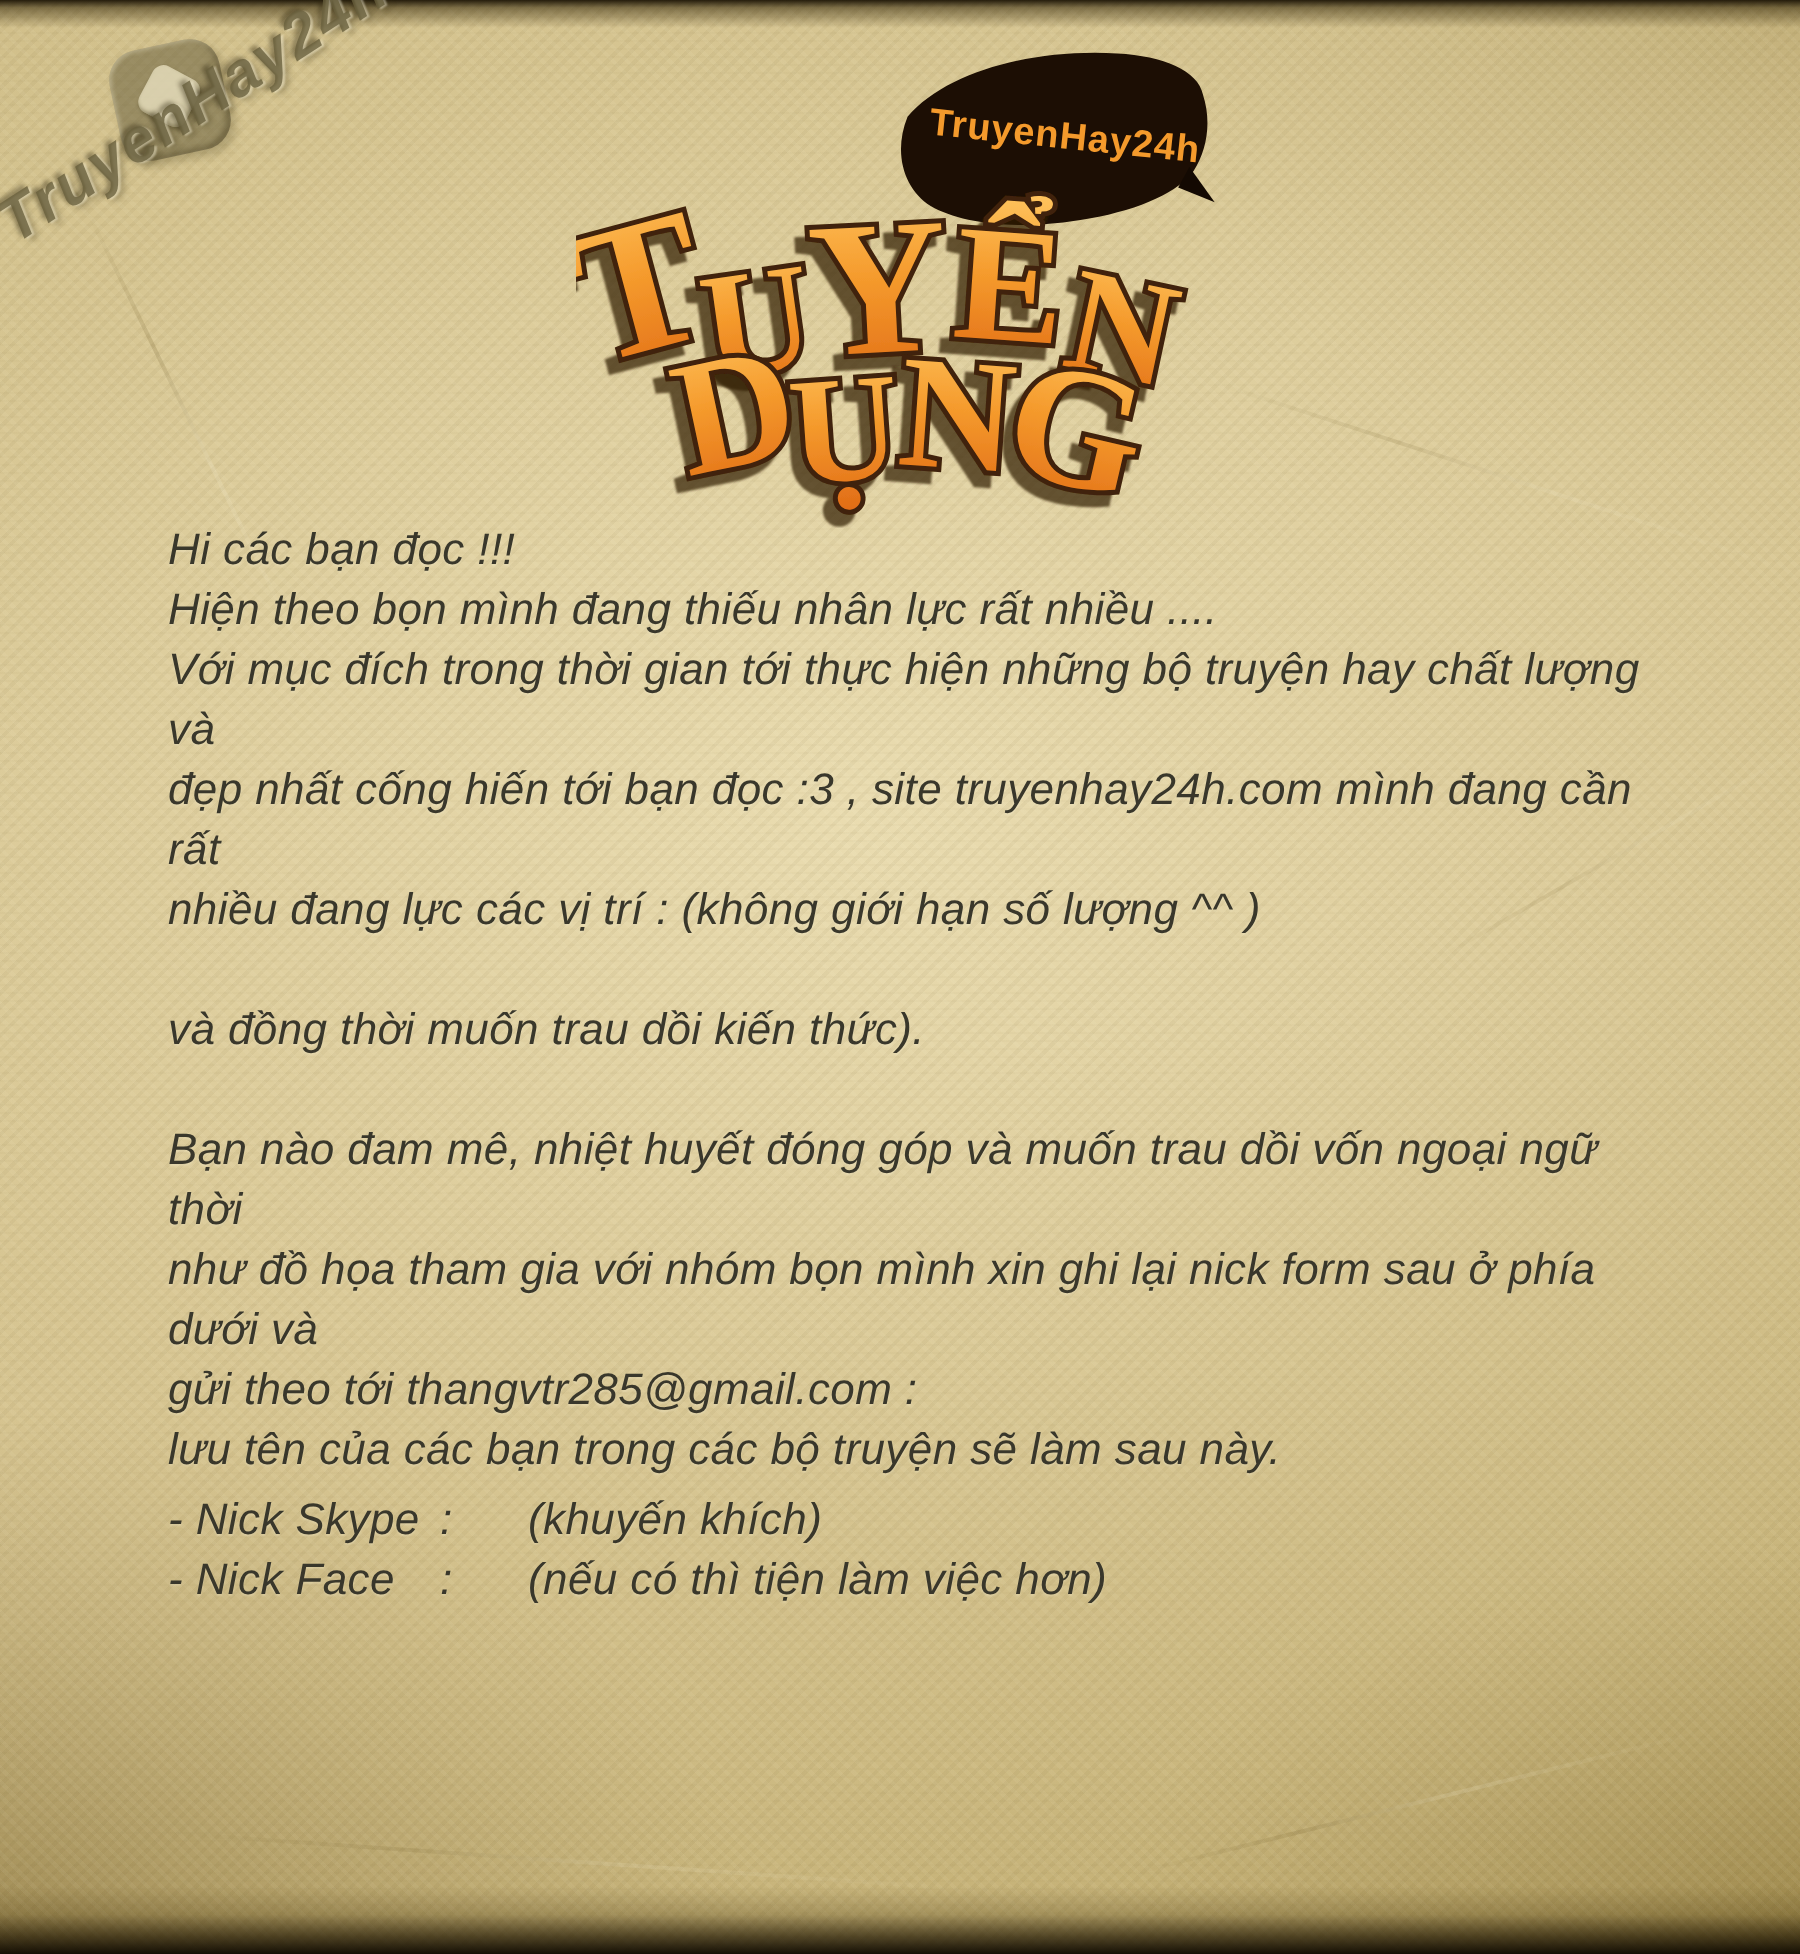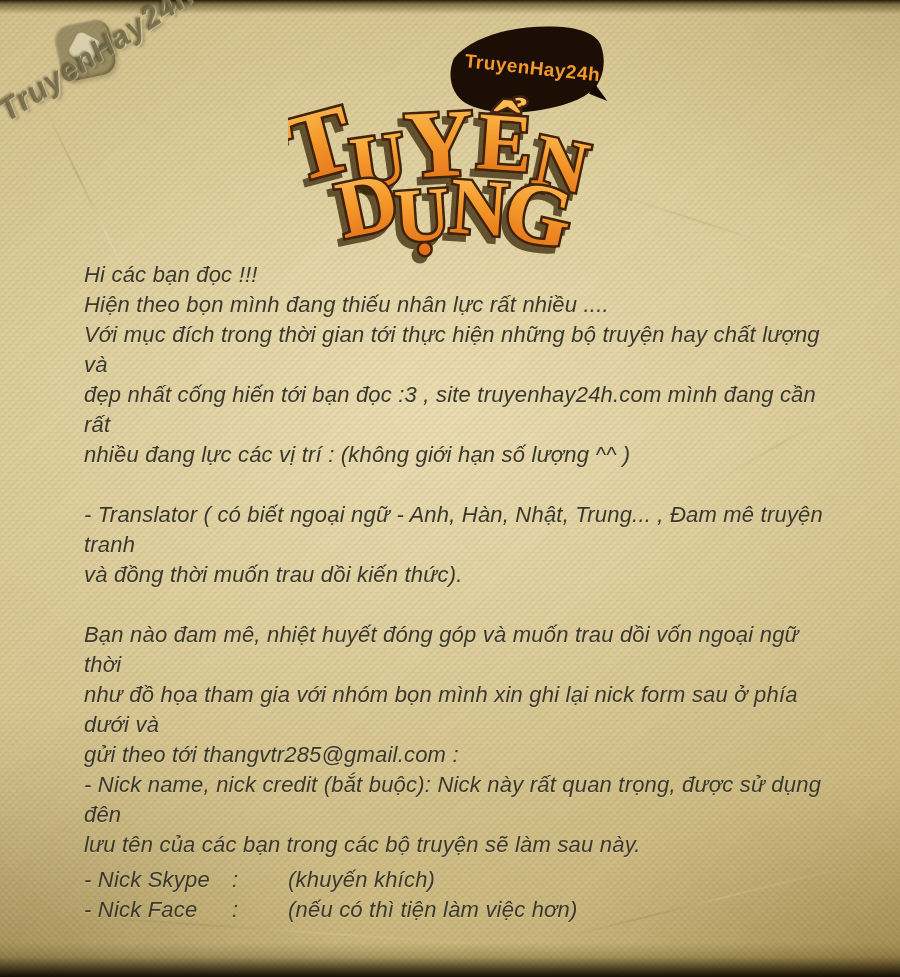--- a/index.html
+++ b/index.html
@@ -38,21 +38,21 @@
     color:rgba(104,95,60,.78);
     text-shadow:1px 1px 1px rgba(248,242,214,.45), -1px -2px 2px rgba(42,35,12,.4), 2px 3px 3px rgba(64,54,22,.3);}
 
   
   .copy{position:absolute;left:84px;top:260px;width:748px;
     font-style:italic;font-size:22px;line-height:30px;color:#39372b;letter-spacing:.2px;
     text-shadow:0 1px 1px rgba(240,232,200,.35);}
   .copy .b{font-weight:normal;}
   .gap{height:30px;}
   .gap-sm{height:5px;}
-  .nick{display:grid;grid-template-columns:136px 44px auto;line-height:30px;gap:12px;}
+  .nick{display:grid;grid-template-columns:136px 44px auto;line-height:30px;}
 
   
   .logo{position:absolute;left:288px;top:16px;width:340px;height:248px;}
 </style>
 </head>
 <body>
 
 <div id="page">
 
   <div class="edge-top"></div>
@@ -106,29 +106,27 @@
 
   <div class="copy">
     <div>Hi các bạn đọc !!!</div>
     <div>Hiện theo bọn mình đang thiếu nhân lực rất nhiều ....</div>
     <div>Với mục đích trong thời gian tới thực hiện những bộ truyện hay chất lượng và</div>
     <div><span>đẹp nhất cống hiến tới bạn đọc :3 , site </span><span class="b">truyenhay24h.com</span><span> mình đang cần rất</span></div>
     <div>nhiều đang lực các vị trí : (không giới hạn số lượng ^^ )</div>
 
     <div class="gap"></div>
 
-    <div><span>- </span><span class="b">Translator</span><span> ( có biết ngoại ngữ - Anh, Hàn, Nhật, Trung... , Đam mê truyện tranh</span></div>
     <div>và đồng thời muốn trau dồi kiến thức).</div>
 
     <div class="gap"></div>
 
     <div>Bạn nào đam mê, nhiệt huyết đóng góp và muốn trau dồi vốn ngoại ngữ thời</div>
     <div>như đồ họa tham gia với nhóm bọn mình xin ghi lại nick form sau ở phía dưới và</div>
     <div><span>gửi theo tới </span><span class="b">thangvtr285@gmail.com</span><span> :</span></div>
-    <div>- Nick name, nick credit (bắt buộc): Nick này rất quan trọng, được sử dụng đên</div>
     <div>lưu tên của các bạn trong các bộ truyện sẽ làm sau này.</div>
 
     <div class="gap-sm"></div>
 
     <div class="nick">
       <span>- Nick Skype</span>
       <span>:</span>
       <span>(khuyến khích)</span>
     </div>
     <div class="nick">

